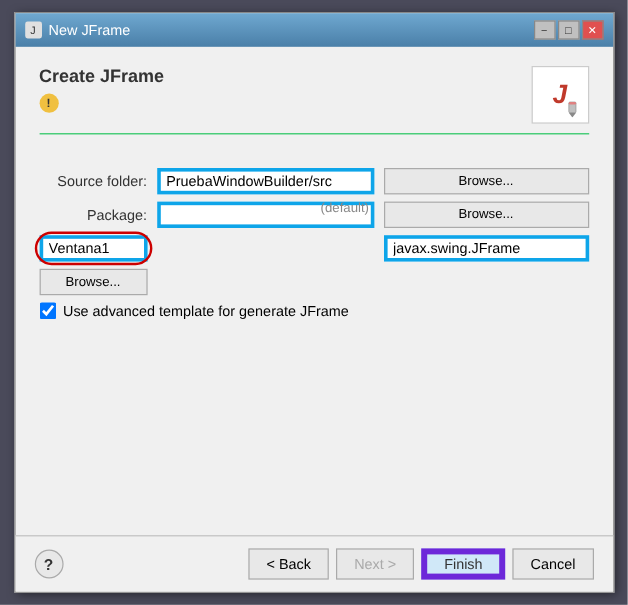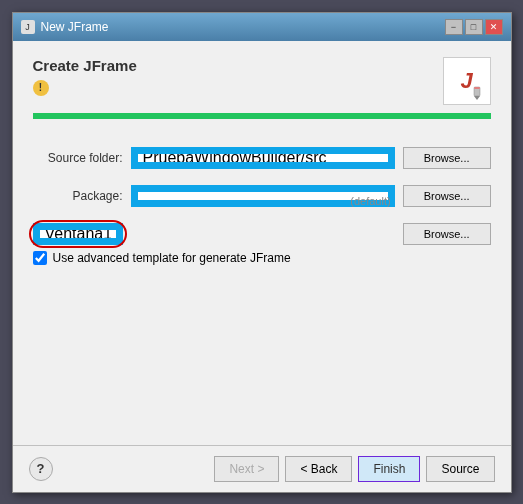--- a/index.html
+++ b/index.html
@@ -70,21 +70,21 @@
     }
     .content {
       padding: 16px 20px;
     }
     .section-header {
       display: flex;
       align-items: flex-start;
       justify-content: space-between;
       margin-bottom: 28px;
       padding-bottom: 8px;
-      border-bottom: 6px solid #22c55e;
+      border-bottom: 1px solid #22c55e;
     }
     .section-title-area {
       flex: 1;
     }
     .section-title {
       font-size: 15px;
       font-weight: bold;
       color: #333;
       margin-bottom: 6px;
     }
@@ -142,30 +142,30 @@
       width: 14px;
       height: 14px;
     }
     .form-label {
       color: #333;
       text-align: right;
       font-size: 12px;
     }
     .form-input {
       height: 22px;
-      border: 7px solid #0ea5e9;
+      border: 3px solid #0ea5e9;
       background: white;
       padding: 2px 5px;
-      font-size: 16px;
+      font-size: 12px;
       outline: none;
       width: 100%;
     }
     .browse-btn {
       height: 22px;
-      padding: 0 20px;
+      padding: 0 4px;
       background: #e8e8e8;
       border: 1px solid #aaa;
       cursor: pointer;
       font-size: 11px;
       white-space: nowrap;
     }
     .name-oval {
       position: absolute;
       top: -3px;
       left: -4px;
@@ -227,21 +227,21 @@
       border: 1px solid #aaa;
       cursor: pointer;
       font-size: 12px;
     }
     .nav-btn:disabled {
       color: #aaa;
       cursor: default;
     }
     .nav-btn.primary {
       background: #d0e8f8;
-      border: 1px solid #6d28d9;
+      border: 5px solid #6d28d9;
       color: #333;
     }
   </style>
 </head>
 <body>
 
 <div class="window">
 
   <div class="title-bar">
     <div class="title-bar-left">
@@ -269,50 +269,51 @@
           <span class="java-j">J</span>
           <svg class="java-pencil" viewBox="0 0 14 14">
             <rect x="2" y="1" width="6" height="9" rx="1" fill="#c0c0c0" stroke="#888" stroke-width="0.5"></rect>
             <polygon points="2,10 8,10 5,14" fill="#888"></polygon>
             <rect x="2" y="1" width="6" height="2" rx="1" fill="#e08080"></rect>
           </svg>
         </div>
       </div>
     </div>
 
-    <div style="display:grid; grid-template-columns: 90px 1fr auto; gap: 16px 8px; align-items: center; margin-bottom: 6px;">
+    <div style="display:grid; grid-template-columns: 90px 1fr auto; gap: 6px 8px; align-items: center; margin-bottom: 6px;">
 
       <label class="form-label">Source folder:</label>
       <input class="form-input" type="text" value="PruebaWindowBuilder/src" style="">
       <button class="browse-btn">Browse...</button>
 
       <label class="form-label">Package:</label>
-      <div style="position:relative; display:flex; align-items:flex-end;">
+      <div style="position:relative; display:flex; align-items:flex-start;">
         <input class="form-input" type="text" style="padding-right: 60px;">
         <span class="default-suffix">(default)</span>
       </div>
       <button class="browse-btn">Browse...</button>
 
       <div style="position:relative;">
         <input class="form-input" type="text" value="Ventana1" style="">
         <div class="name-oval"></div>
       </div>
       <div></div>
 
+      <input class="form-input" type="text" value="javax.swing.JFrame" style="">
       <button class="browse-btn">Browse...</button>
     </div>
 
     <div class="checkbox-row">
       <input type="checkbox" id="advancedTemplate" checked="" style="">
       <label for="advancedTemplate">Use advanced template for generate JFrame</label>
     </div>
   </div>
 
   <div class="bottom-bar">
     <button class="help-btn">?</button>
     <div class="nav-buttons">
+      <button class="nav-btn">&lt; Back</button>
       <button class="nav-btn" disabled="">Next &gt;</button>
-      <button class="nav-btn">&lt; Back</button>
       <button class="nav-btn primary">Finish</button>
-      <button class="nav-btn">Source</button>
+      <button class="nav-btn">Cancel</button>
     </div>
   </div>
 </div>
 
 </body></html>

